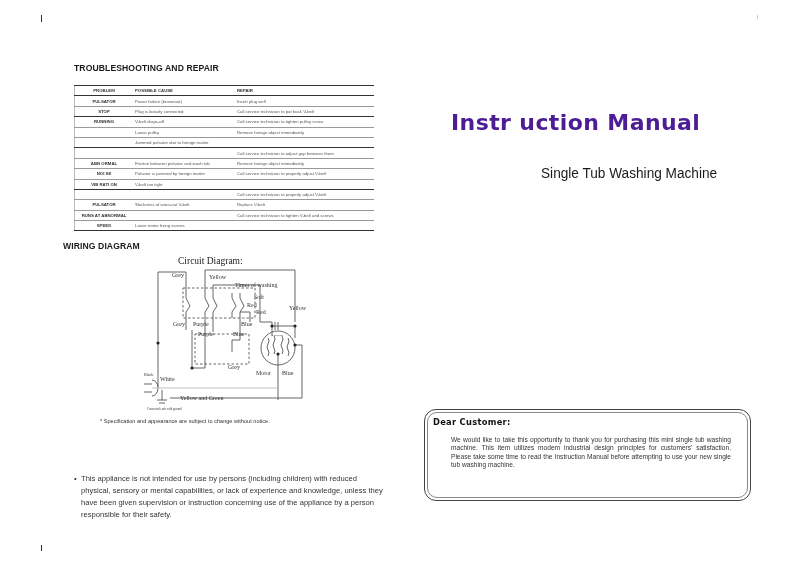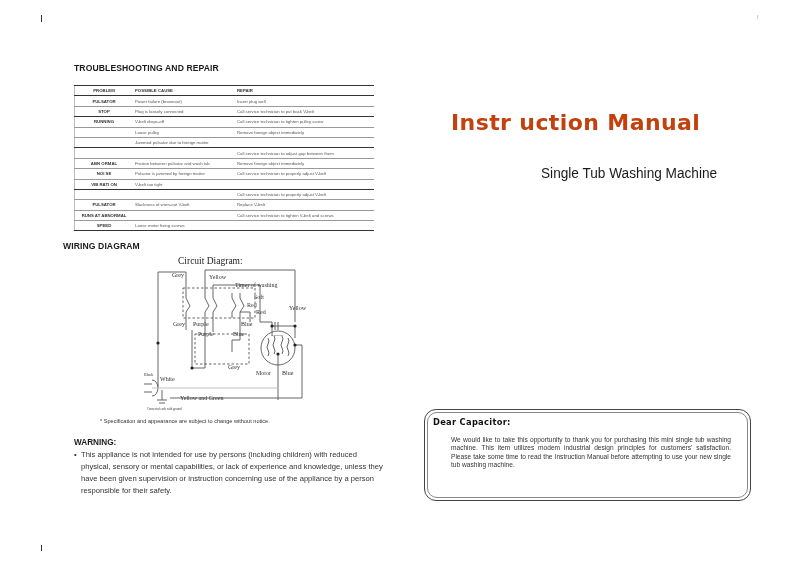--- a/index.html
+++ b/index.html
@@ -14,23 +14,23 @@
   table.ts td.prob, table.ts th.prob { text-align:center; font-weight:bold; color:#333; width:54px; }
   table.ts td.cause { width:98px; }
   table.ts tr.thick td { border-top:1px solid #333; }
   table.ts tr.first th { border-top:1px solid #333; }
   table.ts { border-bottom:1px solid #333; border-left:0.6px solid #bbb; }
   .diagram { position:absolute; left:100px; top:250px; width:240px; height:170px;text-align:center; }
   .note { position:absolute; left:100px; top:418px; font-size:5.6px; color:#333; }
   .warning { position:absolute; left:74px; top:437px; width:310px; font-size:7.6px; line-height:12px; color:#333; }
   .warning .wtitle { font-weight:bold; font-size:8.2px; color:#1a1a1a; }
   .warning ul { margin:0; padding:0; list-style:none; }
-  .warning li { position:relative; padding-left:7px; }
+  .warning li { position:relative; padding-left:7px;margin-top:36px; }
   .warning li::before { content:"\2022"; position:absolute; left:0; }
-  .title { position:absolute; left:451px; top:110px; font-family:"DejaVu Sans", sans-serif; font-weight:bold; font-size:22px; color:#c2410c; letter-spacing:0.4px; }
+  .title { position:absolute; left:451px; top:110px; font-family:"DejaVu Sans", sans-serif; font-weight:bold; font-size:22px; color:#4c1d95; letter-spacing:0.4px; }
   .subtitle { position:absolute; left:541px; top:164px; font-size:15.5px; color:#1a1a1a; transform:scaleX(0.88); transform-origin:left top; }
   .dear-box { position:absolute; left:424px; top:409px; width:325px; height:90px; border:1.4px solid #444; border-radius:12px; }
   .dear-box::after { content:""; position:absolute; left:2px; top:2px; right:2px; bottom:2px; border:0.6px solid #888; border-radius:10px; }
   .dear-title { position:absolute; left:8px; top:7px; font-family:"DejaVu Sans", sans-serif; font-weight:bold; font-size:8.3px; color:#111; letter-spacing:0.3px; }
   .dear-text { position:absolute; left:26px; top:26px; width:280px; font-size:6.6px; line-height:8.3px; color:#333; text-align:justify; }
 </style>
 </head>
 <body>
 
 <div class="crop" style="left:41px;top:15px;height:7px;"></div>
@@ -199,27 +199,26 @@
         <text x="60" y="131">White</text>
         <text x="80" y="150">Yellow and Green</text>
         <text x="47" y="160" font-size="3">Connected each with ground</text>
       </g>
     </svg>
   </div>
 
   <div class="note">* Specification and appearance are subject to change without notice.</div>
 
   <div class="warning">
-    <div class="wtitle">WARNING:</div>
     <ul>
       <li>This appliance is not intended for use by persons (including children) with reduced physical, sensory or mental capabilities, or lack of experience and  knowledge, unless they have been given supervision or instruction concerning use of the appliance by a person responsible for their safety.</li>
     </ul>
   </div>
 </div>
 
 <div class="right-page"></div>
 <div class="title">Instr uction Manual</div>
 <div class="subtitle">Single Tub Washing Machine</div>
 
 <div class="dear-box">
-  <div class="dear-title">Dear Capacitor:</div>
+  <div class="dear-title">Dear Customer:</div>
   <div class="dear-text">We would like to take this opportunity to thank you for purchasing this mini single tub washing machine. This item utilizes modem industrial design principles for customers' satisfaction. Please take some time to read the Instruction Manual before attempting to use your new single tub washing machine.</div>
 </div>
 
 </body></html>

